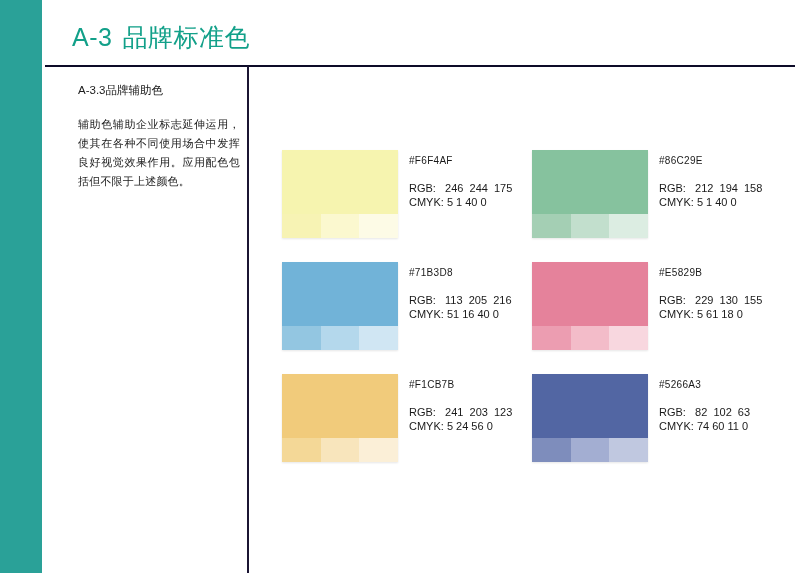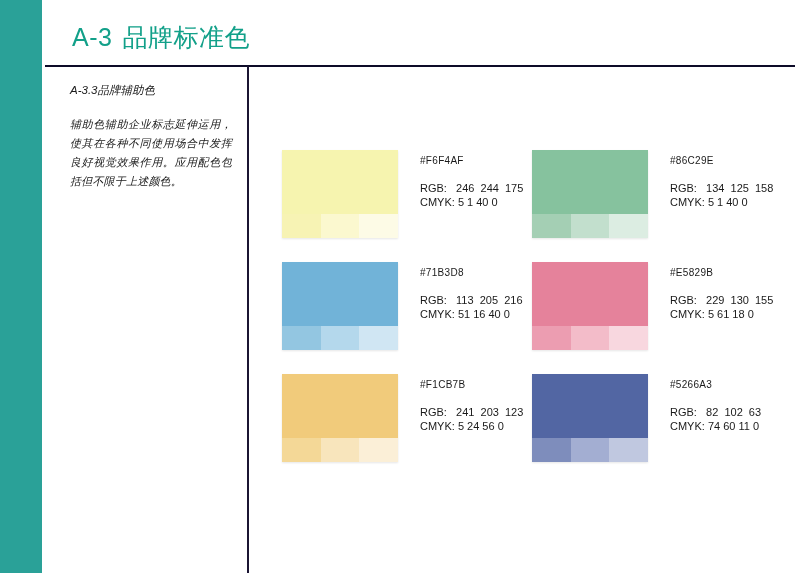--- a/index.html
+++ b/index.html
@@ -64,24 +64,23 @@
     left: 247px;
     top: 66px;
     width: 2px;
     height: 507px;
     background: #1b1533;
   }
 
   
   #sidebar {
     position: absolute;
-    left: 70px;
+    left: 78px;
     top: 82px;
     width: 162px;
-    font-style: italic;
   }
   #sidebar-heading {
     font-size: 11.5px;
     line-height: 17px;
     color: #1a1a1a;
     margin-bottom: 16px;
     white-space: nowrap;
   }
   #sidebar-body {
     font-size: 11px;
@@ -118,21 +117,21 @@
   }
   .swatch-tints {
     height: 24px;
     display: flex;
   }
   .swatch-tint {
     flex: 1 1 0;
     height: 100%;
   }
   .swatch-info {
-    margin-left: 22px;
+    margin-left: 11px;
     padding-top: 5px;
     font-size: 9.5px;
     line-height: 12px;
     color: #1a1a1a;
   }
   .swatch-hex {
     font-size: 10px;
     letter-spacing: 0.3px;
     margin-bottom: 14px;
     white-space: nowrap;
@@ -189,21 +188,21 @@
         <div class="swatch-main" style="background: rgb(134, 194, 158);"></div>
         <div class="swatch-tints">
           <div class="swatch-tint" style="background: rgb(164, 207, 180);"></div>
           <div class="swatch-tint" style="background: rgb(194, 223, 205);"></div>
           <div class="swatch-tint" style="background: rgb(220, 237, 226);"></div>
         </div>
       </div>
       <div class="swatch-info">
         <div class="swatch-hex">#86C29E</div>
         <div class="swatch-values">
-          <span class="val-row">RGB:   134  125  158</span>
+          <span class="val-row">RGB:   212  194  158</span>
           <span class="val-row">CMYK: 5 1 40 0</span>
         </div>
       </div>
     </div>
     <div class="swatch-cell">
       <div class="swatch-block">
         <div class="swatch-main" style="background: rgb(113, 179, 216);"></div>
         <div class="swatch-tints">
           <div class="swatch-tint" style="background: rgb(147, 198, 225);"></div>
           <div class="swatch-tint" style="background: rgb(180, 216, 236);"></div>

